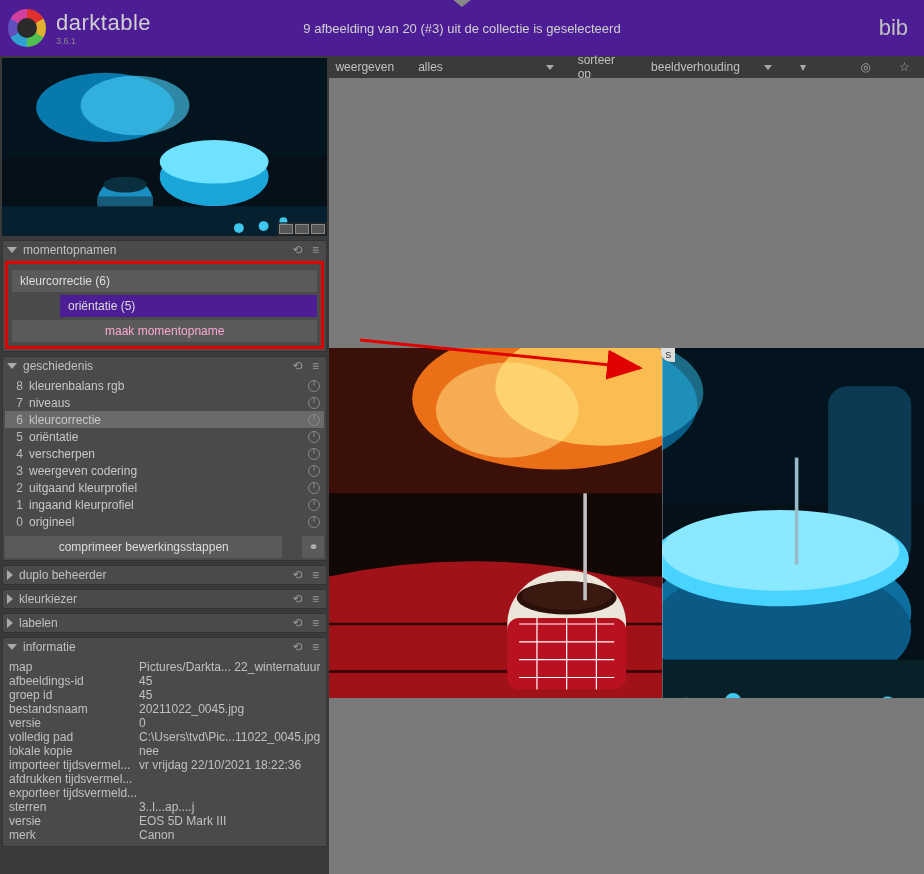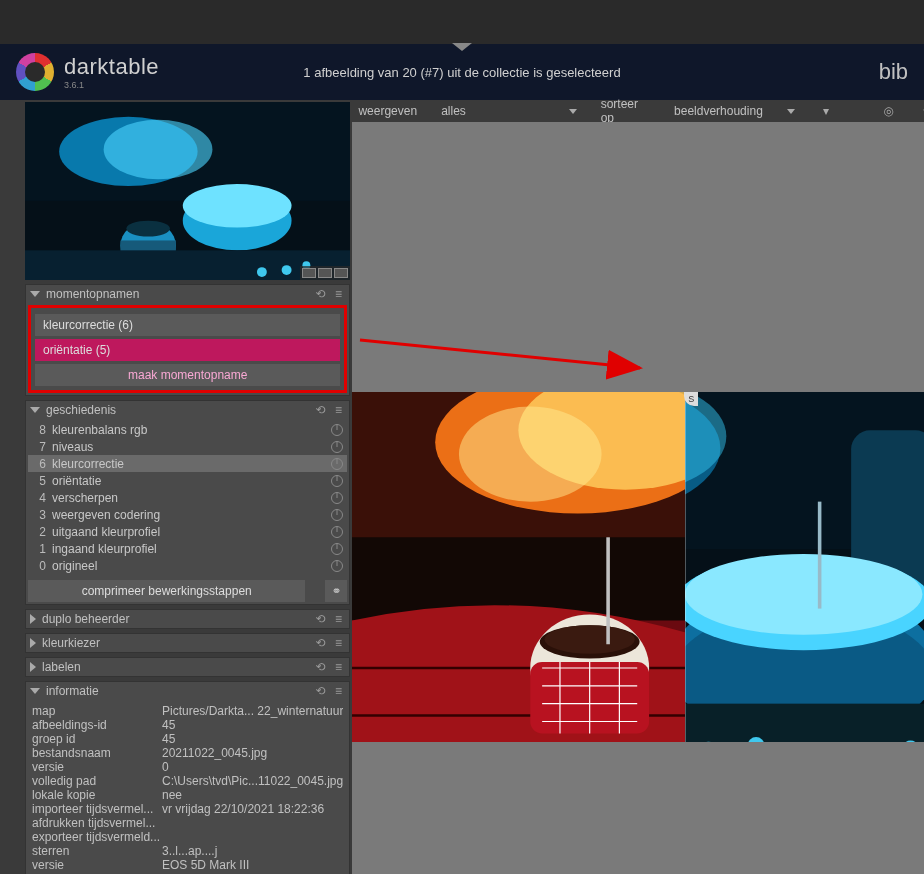--- a/index.html
+++ b/index.html
@@ -9,26 +9,25 @@
     font-family: sans-serif;
     font-size: 12px;
     width: 924px;
     height: 874px;
     overflow: hidden;
     position: relative;
   }
   
   .topbar {
     height: 56px;
-    background: #0f172a;
+    background: #4c1d95;
     display: flex;
     align-items: center;
-    padding: 0 16px;
+    padding: 0 8px;
     position: relative;
-    margin-top: 44px;
   }
   .logo {
     width: 38px; height: 38px;
     border-radius: 50%;
     background: conic-gradient(#e03030 0 60deg,#e0b030 60deg 120deg,#50c050 120deg 180deg,#30a0d0 180deg 240deg,#6050c0 240deg 300deg,#d040a0 300deg 360deg);
     position: relative;
     flex-shrink: 0;
   }
   .logo::after { content:''; position:absolute; inset:9px; background:#2a2a2a; border-radius:50%; }
   .appname { margin-left: 10px; }
@@ -42,21 +41,20 @@
     display: flex;
     height: calc(100% - 56px);
   }
   
   .leftcol {
     width: 362px;
     background: #3a3a3a;
     display:flex;
     flex-direction: column;
     position: relative;
-    padding-left: 23px;
   }
   .left-handle {
     position:absolute;
     left:-2px; top:50%;
     transform: translateY(-50%);
     width:0;height:0;
     border-top:10px solid transparent;
     border-bottom:10px solid transparent;
     border-left:8px solid #ccc;
   }
@@ -98,21 +96,21 @@
   .snap-redbox { border:3px solid #e00000; padding:6px 4px 4px; margin:2px; }
   .snap-item {
     background:#5a5a5a;
     color:#ddd;
     height:22px;
     display:flex; align-items:center;
     padding:0 8px;
     margin-bottom:3px;
     cursor:pointer;
   }
-  .snap-item.sel { background:#be185d; }
+  .snap-item.sel { background:#4c1d95;margin-left:48px; }
   .snap-btn {
     background:#5a5a5a;
     color:#f9a8d4;
     height:22px;
     display:flex; align-items:center; justify-content:center;
     cursor:pointer;
   }
 
   .hist-list { }
   .hist-row {
@@ -189,21 +187,21 @@
 </head>
 <body>
 
 <div class="topbar">
   <div class="top-handle"></div>
   <div class="logo"></div>
   <div class="appname">
     <div class="title">darktable</div>
     <div class="ver">3.6.1</div>
   </div>
-  <div class="topcenter">1 afbeelding van 20 (#7) uit de collectie is geselecteerd</div>
+  <div class="topcenter">9 afbeelding van 20 (#3) uit de collectie is geselecteerd</div>
   <div class="topright">bib</div>
 </div>
 
 <div class="main">
   <div class="left-handle"></div>
 
   <div class="leftcol">
 
     <div class="preview">
       <svg viewBox="0 0 360 180" preserveAspectRatio="xMidYMid slice">

